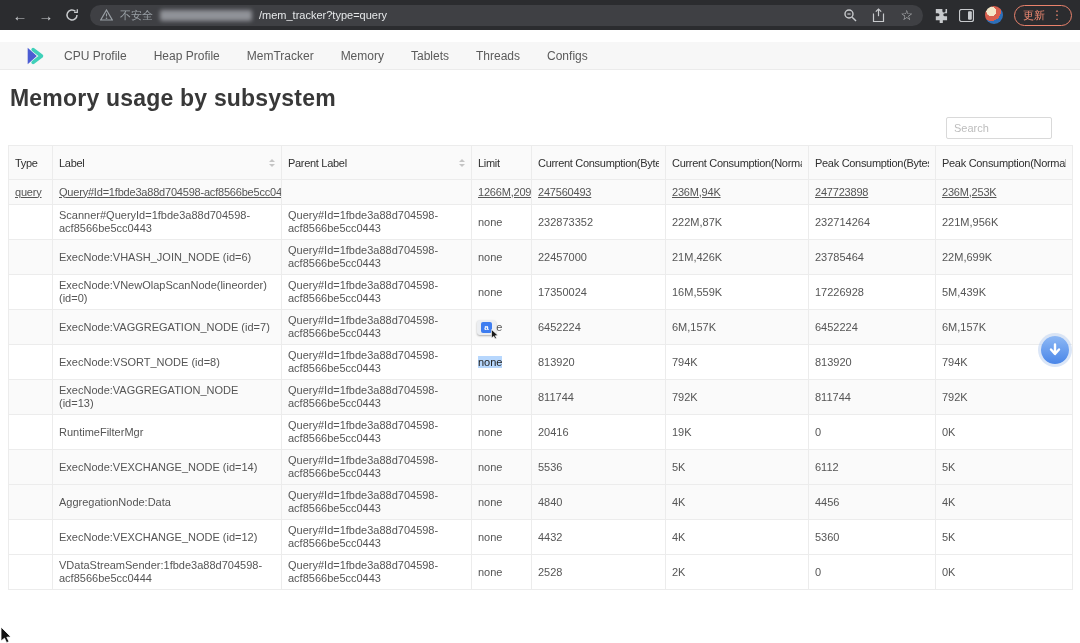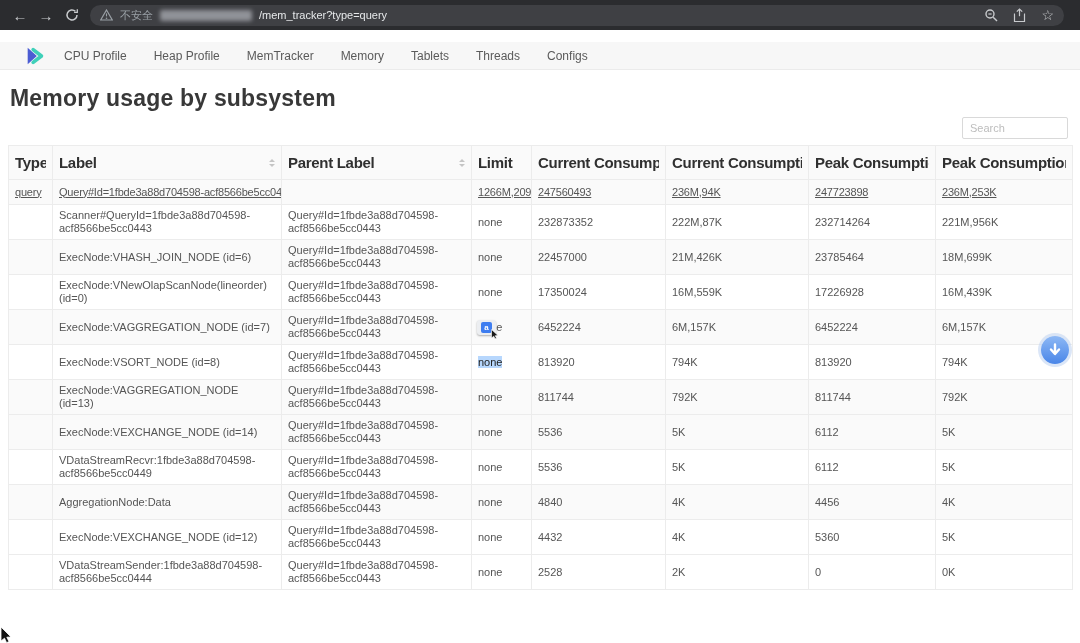--- a/index.html
+++ b/index.html
@@ -28,32 +28,32 @@
 
   
   .appnav { margin-top:12px; height:28px; background:#f7f7f7; border-bottom:1px solid #ebebeb;
     display:flex; align-items:center; padding-left:24px; gap:0; }
   .logo { margin-right:18px; display:flex; align-items:center; }
   .tab { font-size:12px; color:#5a5a5a; margin-right:27px; white-space:nowrap; }
 
   
   .page-title { margin:15px 0 0 10px; font-size:23px; font-weight:bold; color:#383838;
     letter-spacing:.2px; }
-  .search-box { position:absolute; right:12px; top:117px; width:106px; height:22px;
+  .search-box { position:absolute; right:28px; top:117px; width:106px; height:22px;
     border:1px solid #d9d9d9; border-radius:2px; padding:0 7px; font-size:11px; color:#555;
     outline:none; font-family:"Liberation Sans", sans-serif; background:#fff; }
   .search-box::placeholder { color:#bdbdbd; }
 
   
   table { position:absolute; left:8px; top:145px; width:1064px; border-collapse:collapse;
     table-layout:fixed; }
   th, td { border:1px solid #ececec; }
   th { background:#fafafa; padding:4px 6px; height:22px; }
   .thw { display:flex; align-items:center; justify-content:space-between; gap:20px;
-    font-size:15px; font-weight:bold; color:#303030; letter-spacing:-0.3px;
+    font-size:11px; font-weight:normal; color:#303030; letter-spacing:-0.3px;
     white-space:nowrap; overflow:hidden; }
   .sorter { display:flex; flex-direction:column; align-items:center; gap:2px; flex:none; }
   .c-up { width:0; height:0; border-left:3px solid transparent; border-right:3px solid transparent;
     border-bottom:3.5px solid #c5c5c5; }
   .c-down { width:0; height:0; border-left:3px solid transparent; border-right:3px solid transparent;
     border-top:3.5px solid #c5c5c5; }
   td { padding:4px 6px; font-size:11px; color:#555; line-height:13px; vertical-align:middle;
     overflow:hidden; }
   tr { height:34px; }
   tr.first { height:25px; }
@@ -107,20 +107,38 @@
       <span class="chr-ic">
         <svg width="13" height="15" viewBox="0 0 13 15" fill="none" stroke="#c8cacd" stroke-width="1.2">
           <path d="M6.5 1.2v7"></path>
             <path d="M3.8 3.6 L6.5 1 L9.2 3.6"></path>
           <path d="M2 6.2 H1.5 V13.5 H11.5 V6.2 H11"></path>
         </svg>
       </span>
       <span class="star">☆</span>
     </span>
   </div>
+  <div class="ext-cluster">
+    <span class="chr-ic">
+      <svg width="15" height="15" viewBox="0 0 16 16" fill="#c8cacd">
+        <path d="M6 1h4v2.2a1.7 1.7 0 0 0 3.4 0V1H15v4.5h-2.3a1.7 1.7 0 0 0 0 3.4H15V13h-4.5v2.3a1.7 1.7 0 0 1-3.4 0V13H3V8.9h2.2a1.7 1.7 0 0 0 0-3.4H3V1h3z"></path>
+      </svg>
+    </span>
+    <span class="chr-ic">
+      <svg width="15" height="13" viewBox="0 0 15 13">
+        <rect x="0.5" y="0.5" width="14" height="12" rx="2" fill="none" stroke="#c8cacd" stroke-width="1.2"></rect>
+        <rect x="9" y="2.2" width="3.8" height="8.6" rx="1" fill="#c8cacd"></rect>
+      </svg>
+    </span>
+    <span class="avatar"></span>
+    <span class="update-pill">
+      <span>更新</span>
+      <span class="dots">⋮</span>
+    </span>
+  </div>
 </div>
 
 <div class="appnav">
   <span class="logo">
     <svg width="22" height="22" viewBox="0 0 24 24">
       <path d="M4 3 L14 12 L4 21 Z" fill="#4b5cd3"></path>
       <path d="M10 5 L19 12 L10 19" fill="none" stroke="#3fd0b9" stroke-width="4" stroke-linecap="round" stroke-linejoin="round"></path>
     </svg>
   </span>
   <span style="display:flex;align-items:center;">
@@ -227,31 +245,31 @@
         <td>221M,956K</td>
       </tr>
       <tr class="stripe">
         <td></td>
         <td>ExecNode:VHASH_JOIN_NODE (id=6)</td>
         <td>Query#Id=1fbde3a88d704598-acf8566be5cc0443</td>
         <td>none</td>
         <td>22457000</td>
         <td>21M,426K</td>
         <td>23785464</td>
-        <td>18M,699K</td>
+        <td>22M,699K</td>
       </tr>
       <tr>
         <td></td>
         <td>ExecNode:VNewOlapScanNode(lineorder) (id=0)</td>
         <td>Query#Id=1fbde3a88d704598-acf8566be5cc0443</td>
         <td>none</td>
         <td>17350024</td>
         <td>16M,559K</td>
         <td>17226928</td>
-        <td>16M,439K</td>
+        <td>5M,439K</td>
       </tr>
       <tr class="stripe">
         <td></td>
         <td>ExecNode:VAGGREGATION_NODE (id=7)</td>
         <td>Query#Id=1fbde3a88d704598-acf8566be5cc0443</td>
         <td>none</td>
         <td>6452224</td>
         <td>6M,157K</td>
         <td>6452224</td>
         <td>6M,157K</td>
@@ -269,33 +287,33 @@
       <tr class="stripe">
         <td></td>
         <td>ExecNode:VAGGREGATION_NODE (id=13)</td>
         <td>Query#Id=1fbde3a88d704598-acf8566be5cc0443</td>
         <td>none</td>
         <td>811744</td>
         <td>792K</td>
         <td>811744</td>
         <td>792K</td>
       </tr>
+      <tr>
+        <td></td>
+        <td>RuntimeFilterMgr</td>
+        <td>Query#Id=1fbde3a88d704598-acf8566be5cc0443</td>
+        <td>none</td>
+        <td>20416</td>
+        <td>19K</td>
+        <td>0</td>
+        <td>0K</td>
+      </tr>
       <tr class="stripe">
         <td></td>
         <td>ExecNode:VEXCHANGE_NODE (id=14)</td>
-        <td>Query#Id=1fbde3a88d704598-acf8566be5cc0443</td>
-        <td>none</td>
-        <td>5536</td>
-        <td>5K</td>
-        <td>6112</td>
-        <td>5K</td>
-      </tr>
-      <tr>
-        <td></td>
-        <td>VDataStreamRecvr:1fbde3a88d704598-acf8566be5cc0449</td>
         <td>Query#Id=1fbde3a88d704598-acf8566be5cc0443</td>
         <td>none</td>
         <td>5536</td>
         <td>5K</td>
         <td>6112</td>
         <td>5K</td>
       </tr>
       <tr class="stripe">
         <td></td>
         <td>AggregationNode:Data</td>

